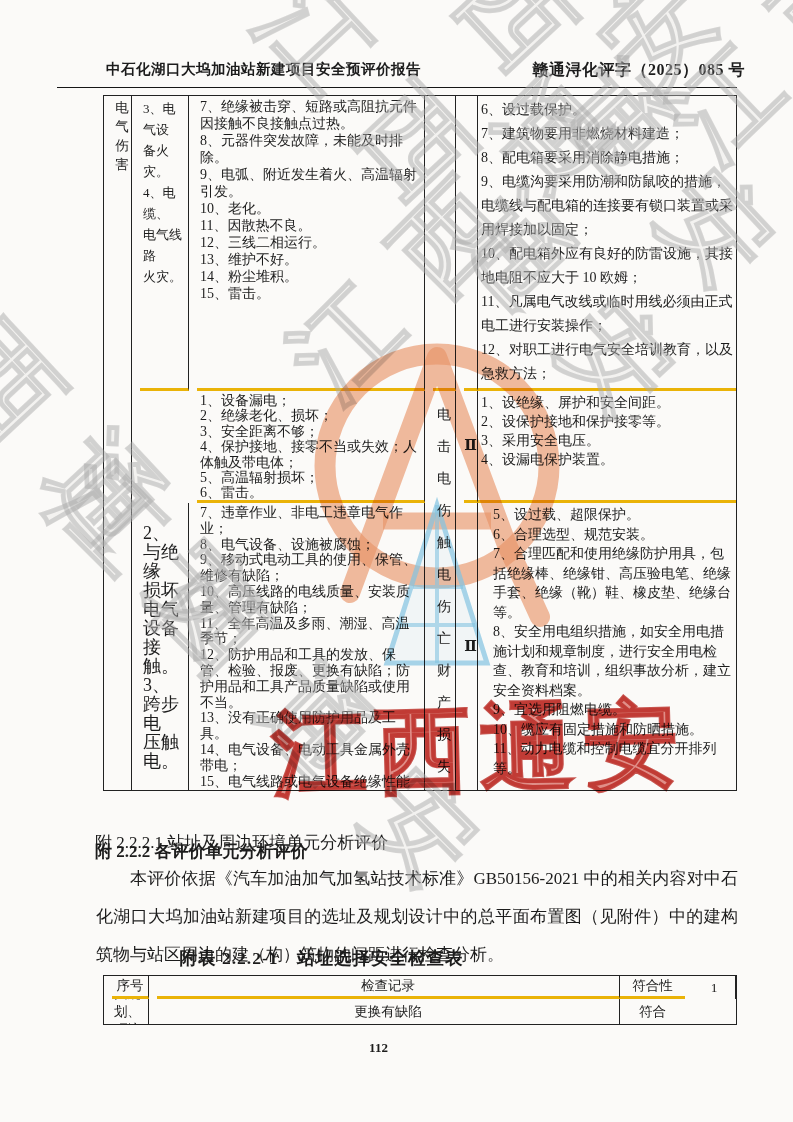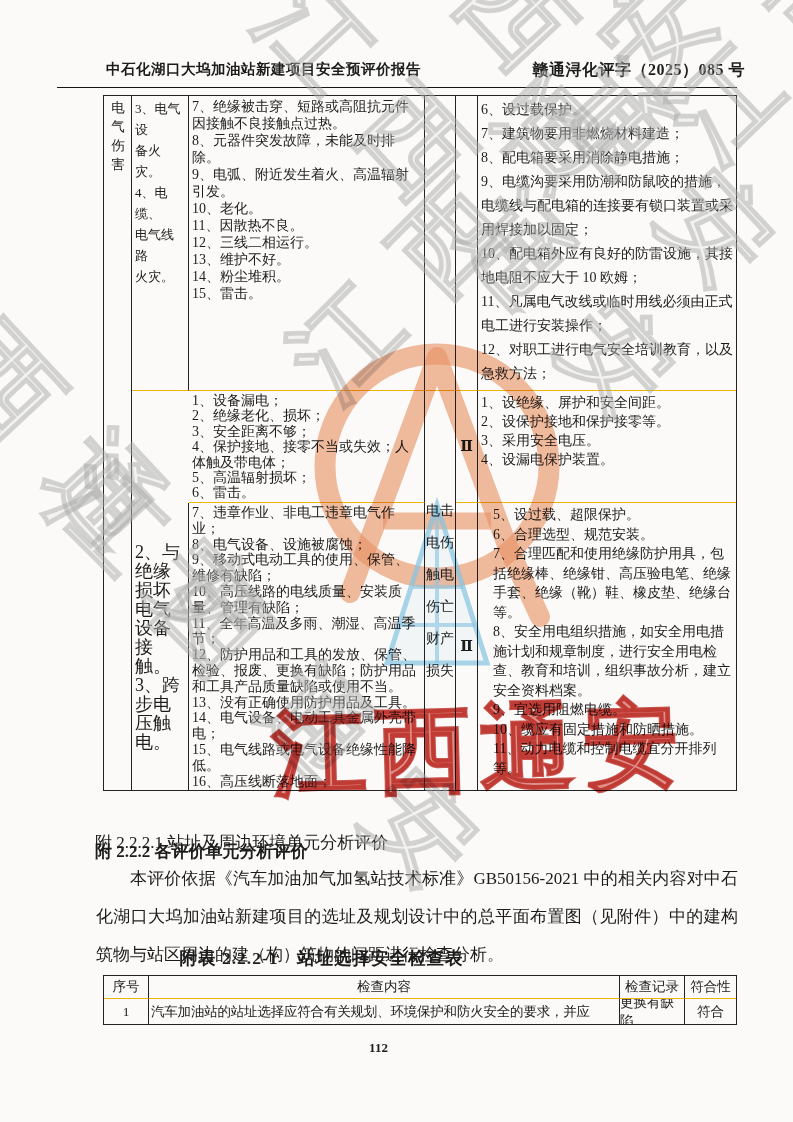--- a/index.html
+++ b/index.html
@@ -18,21 +18,21 @@
   .htable{
     left:103px;top:95px;width:632px;height:694px;
     display:grid;
     grid-template-columns:28px 57px 236px 31px 22px 1fr;
     grid-template-rows:295px 112px 1fr;
     border:1.4px solid #222;
     font-size:14px;line-height:17px;
     background:transparent;
   }
   .htable .cell{white-space:pre-line;overflow:hidden;box-sizing:border-box;padding:2px 2px 0 3px;}
-  .br{border-right:1px solid #222;} .bb{border-bottom:1px solid #eab308;}
+  .br{border-right:1px solid #222;margin-left:8px;} .bb{border-bottom:3px solid #eab308;}
   .cat{grid-area:1/1/4/2;padding:470px 0 0 1px;font-size:13.5px;line-height:19px;text-align:center;}
   .t1{grid-area:1/2/2/3;font-size:13px;line-height:21px;padding-top:4px;}
   .c1{grid-area:1/3/2/4;}
   .x4{grid-area:1/4/2/5;} .x5{grid-area:1/5/2/6;}
   .m1{grid-area:1/6/2/7;line-height:24px;}
   .t2{grid-area:2/2/3/3;font-size:13px;line-height:19px;display:flex;align-items:center;}
   .c2{grid-area:2/3/3/4;line-height:15.4px;padding-top:3px;}
   .cons{grid-area:2/4/4/5;display:flex;align-items:center;justify-content:center;
         line-height:32px;font-size:14px;text-align:center;white-space:pre-line;}
   .lvl{display:flex;align-items:center;justify-content:center;font-weight:bold;font-size:15px;}
@@ -157,21 +157,20 @@
 11、动力电缆和控制电缆宜分开排列等。</div>
 </div>
 
 <div class="abs h1">附 2.2.2 各评价单元分析评价</div>
 <div class="abs h2">附 2.2.2.1 站址及周边环境单元分析评价</div>
 <div class="abs para">本评价依据《汽车加油加气加氢站技术标准》GB50156-2021 中的相关内容对中石化湖口大坞加油站新建项目的选址及规划设计中的总平面布置图（见附件）中的建构筑物与站区周边的建（构）筑物的间距进行检查分析。</div>
 <div class="abs ttl">附表 2.2.2-1　站址选择安全检查表</div>
 
 <div class="abs ctable">
   <div class="cc br bb">序号</div>
-  <div class="cc br bb">检查内容</div>
   <div class="cc br bb">检查记录</div>
   <div class="cc bb">符合性</div>
 
   <div class="cc br">1</div>
   <div class="cc cl br">汽车加油站的站址选择应符合有关规划、环境保护和防火安全的要求，并应</div>
   <div class="cc br">更换有缺陷</div>
   <div class="cc">符合</div>
 </div>
 
 <div class="abs pageno">112</div>

